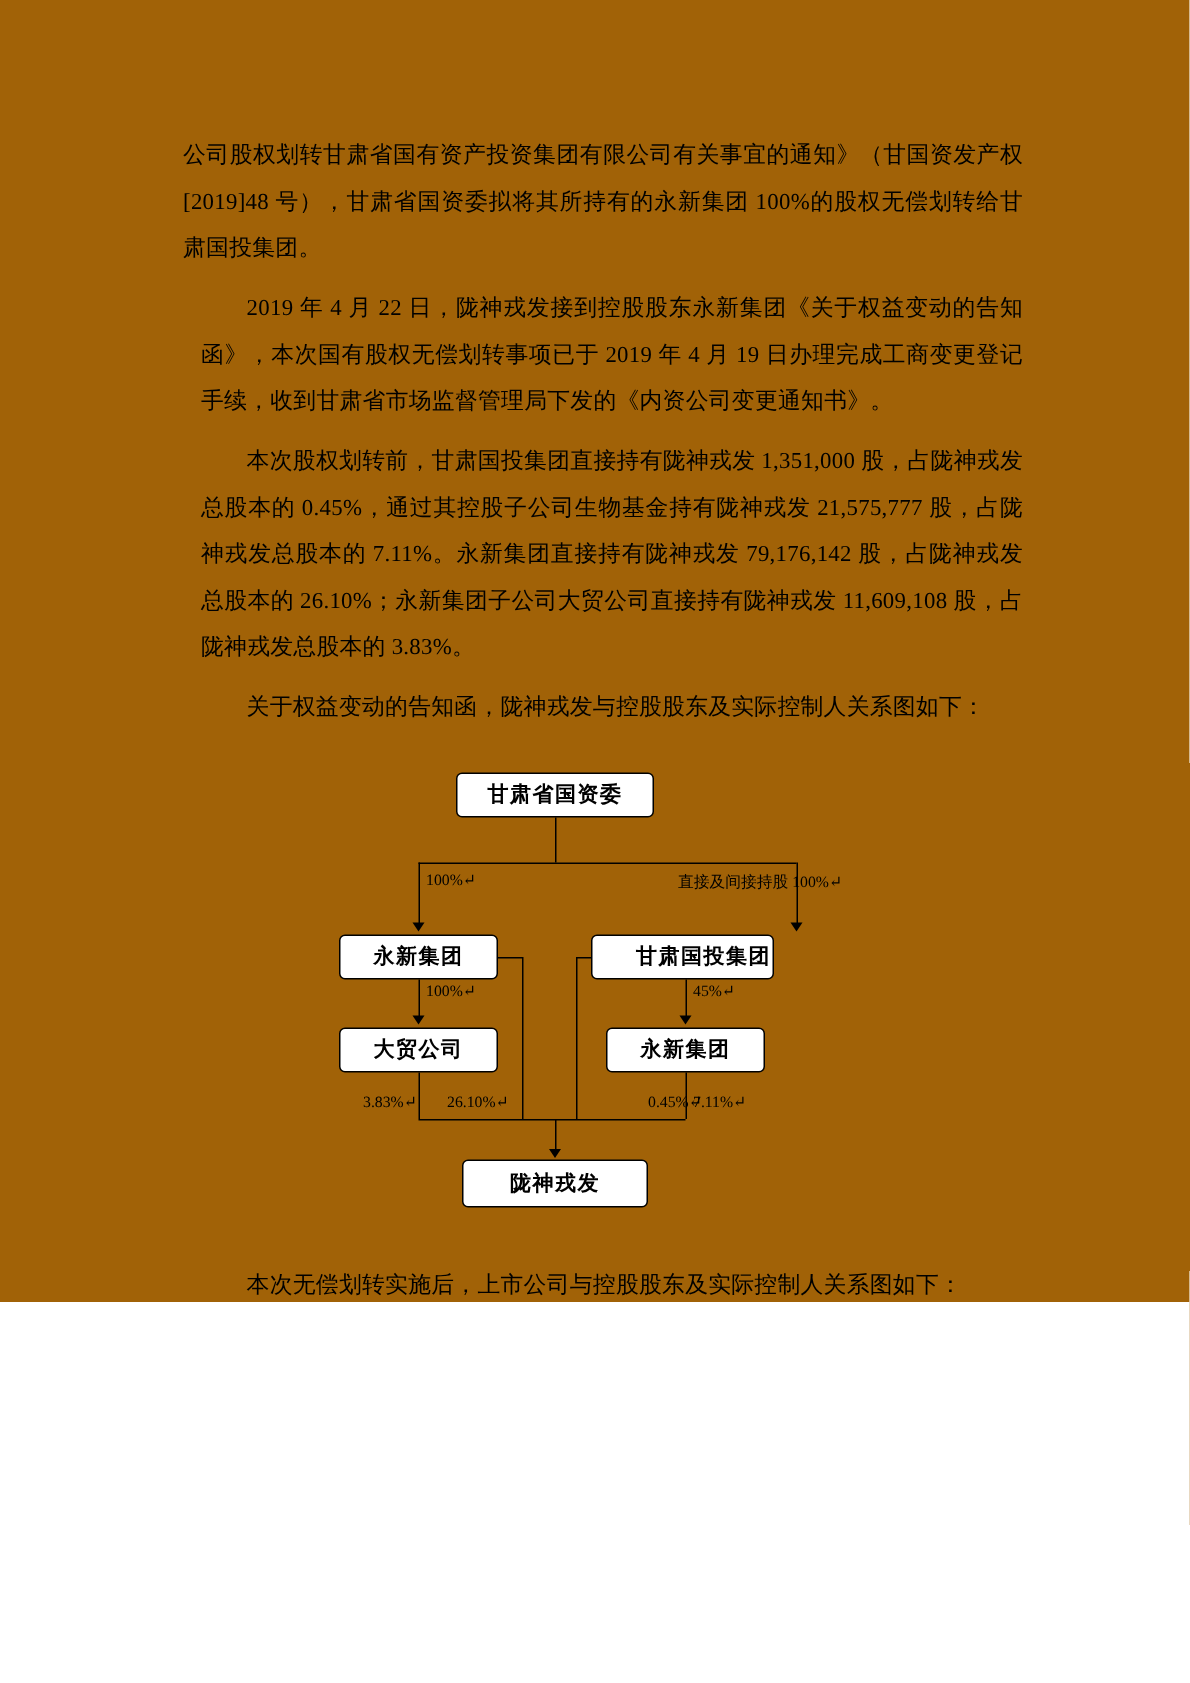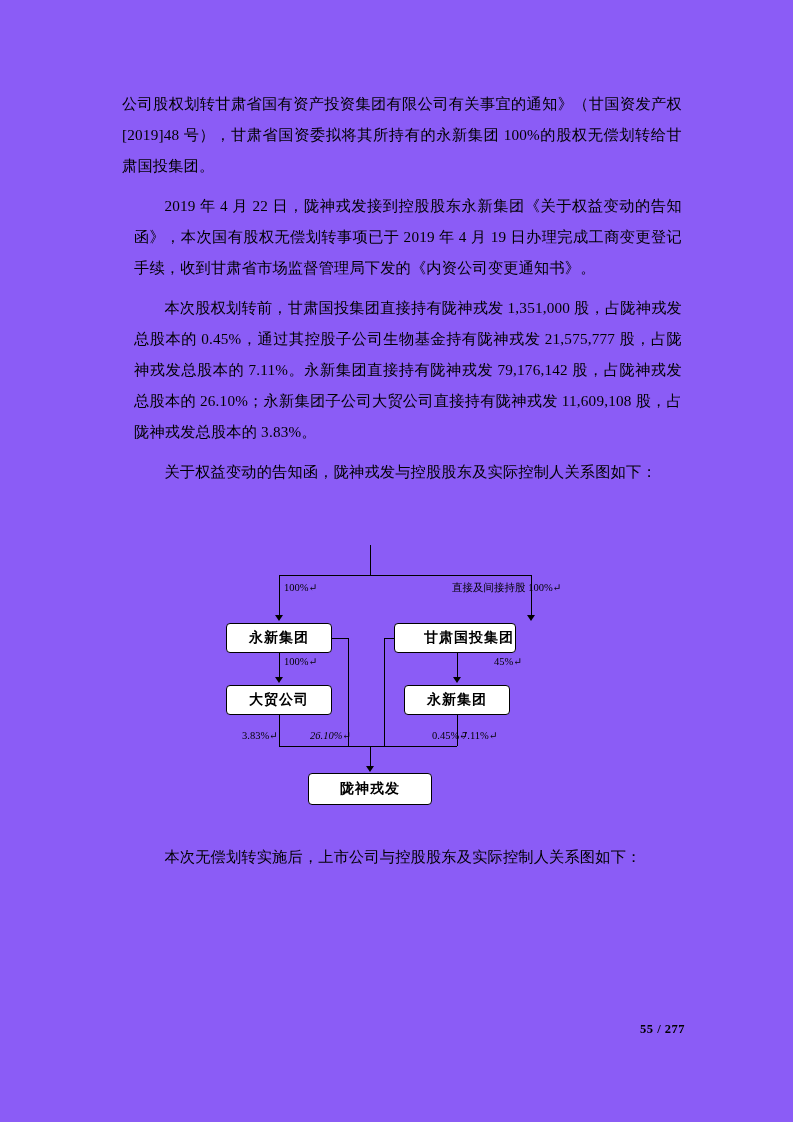--- a/index.html
+++ b/index.html
@@ -11,22 +11,22 @@
     width: 793px;
     height: 1122px;
     position: relative;
     font-family: "Liberation Serif", "DejaVu Serif", serif;
     color: #000000;
   }
   .page {
     position: absolute;
     left: 0; top: 0;
     width: 793px;
-    height: 1122px;
-    background: #8b5cf6;
+    height: 868px;
+    background: #a16207;
     overflow: hidden;
   }
   .content {
     position: absolute;
     left: 122px;
     top: 88px;
     width: 560px;
   }
   p.para {
     margin: 0 0 0 0;
@@ -115,20 +115,23 @@
     <p class="para">公司股权划转甘肃省国有资产投资集团有限公司有关事宜的通知》（甘国资发产权[2019]48 号），甘肃省国资委拟将其所持有的永新集团 100%的股权无偿划转给甘肃国投集团。</p>
     <div class="gap"></div>
     <p class="para indent">2019 年 4 月 22 日，陇神戎发接到控股股东永新集团《关于权益变动的告知函》，本次国有股权无偿划转事项已于 2019 年 4 月 19 日办理完成工商变更登记手续，收到甘肃省市场监督管理局下发的《内资公司变更通知书》。</p>
     <div class="gap"></div>
     <p class="para indent">本次股权划转前，甘肃国投集团直接持有陇神戎发 1,351,000 股，占陇神戎发总股本的 0.45%，通过其控股子公司生物基金持有陇神戎发 21,575,777 股，占陇神戎发总股本的 7.11%。永新集团直接持有陇神戎发 79,176,142 股，占陇神戎发总股本的 26.10%；永新集团子公司大贸公司直接持有陇神戎发 11,609,108 股，占陇神戎发总股本的 3.83%。</p>
     <div class="gap"></div>
     <p class="para indent">关于权益变动的告知函，陇神戎发与控股股东及实际控制人关系图如下：</p>
 
     <div class="diagram">
 
+      <div class="node n-sasac">
+        <span>甘肃省国资委</span>
+      </div>
       <div class="node n-yongxin">
         <span>永新集团</span>
       </div>
       <div class="node n-gtjt">
         <span>甘肃国投集团</span>
       </div>
       <div class="node n-damao">
         <span>大贸公司</span>
       </div>
       <div class="node n-swjj">
@@ -150,39 +153,39 @@
 
       <div class="lbl" style="left:162px; top:76px;">100%↵</div>
       <div class="lbl" style="left:330px; top:76px;">直接及间接持股 100%↵</div>
 
       <div class="line v" style="left:157px; top:148px; height:26px;"></div>
       <div class="arrow" style="left:153px; top:172px;"></div>
       <div class="lbl" style="left:162px; top:150px;">100%↵</div>
 
       <div class="line v" style="left:335px; top:148px; height:26px;"></div>
       <div class="arrow" style="left:331px; top:172px;"></div>
-      <div class="lbl" style="left:340px; top:150px;margin-left:32px;">45%↵</div>
+      <div class="lbl" style="left:340px; top:150px;">45%↵</div>
 
       <div class="line v" style="left:226px; top:133px; height:108px;"></div>
       <div class="line h" style="left:210px; top:133px; width:16px;"></div>
 
       <div class="line v" style="left:262px; top:133px; height:108px;"></div>
       <div class="line h" style="left:262px; top:133px; width:10px;"></div>
 
       <div class="line v" style="left:157px; top:210px; height:31px;"></div>
 
       <div class="line v" style="left:335px; top:210px; height:31px;"></div>
 
       <div class="line h" style="left:157px; top:241px; width:178px;"></div>
 
       <div class="line v" style="left:248px; top:241px; height:23px;"></div>
       <div class="arrow" style="left:244px; top:261px;"></div>
 
       <div class="lbl" style="left:120px; top:224px;">3.83%↵</div>
-      <div class="lbl" style="left:188px; top:224px;font-style:italic;">26.10%↵</div>
+      <div class="lbl" style="left:176px; top:224px;">26.10%↵</div>
       <div class="lbl" style="left:266px; top:224px;padding-left:44px;">0.45%↵</div>
       <div class="lbl" style="left:340px; top:224px;">7.11%↵</div>
 
     </div>
 
     <p class="para indent" style="margin-top:16px;">本次无偿划转实施后，上市公司与控股股东及实际控制人关系图如下：</p>
 
   </div>
 
   <div class="pagenum">55 / 277</div>

